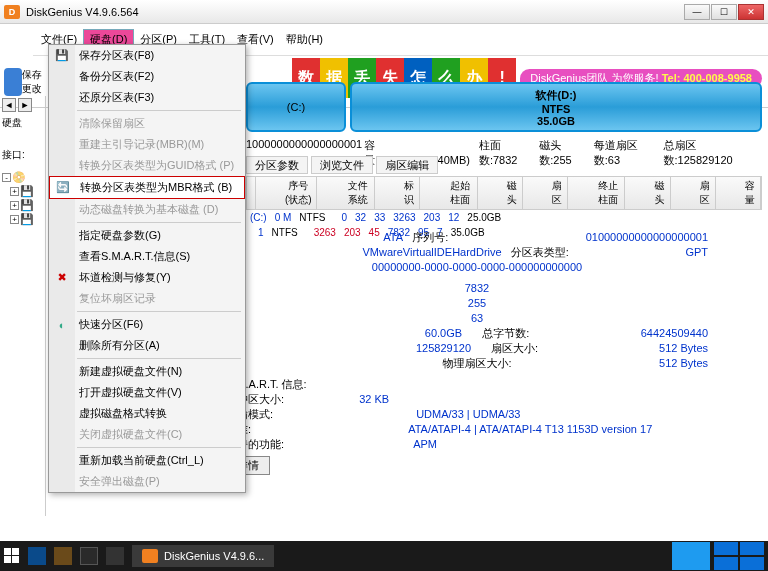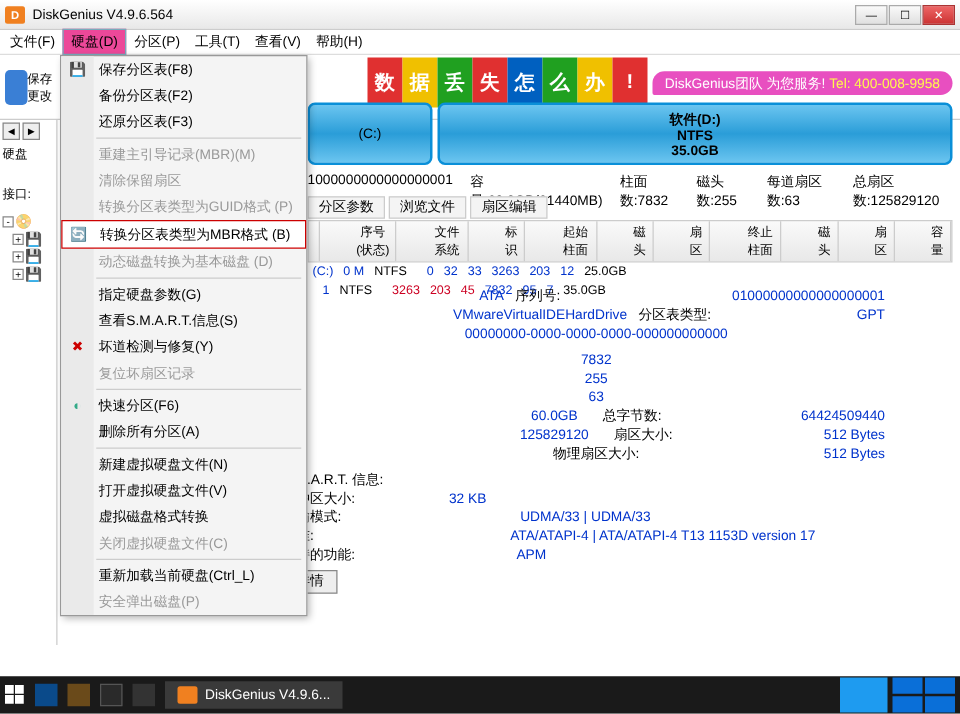--- a/index.html
+++ b/index.html
@@ -3,45 +3,45 @@
 <meta charset="utf-8">
 <style>
 * { margin: 0; padding: 0; box-sizing: border-box; font-family: "Microsoft YaHei", SimSun, sans-serif; font-size: 11px; }
 body { background: #fff; width: 768px; height: 571px; overflow: hidden; position: relative; }
 .titlebar { height: 24px; background: linear-gradient(#fff, #e8e8e8); border-bottom: 1px solid #ccc; display: flex; align-items: center; padding: 0 4px; }
 .titlebar .appicon { width: 16px; height: 14px; background: #f08020; border-radius: 2px; margin-right: 6px; display: flex; align-items: center; justify-content: center; color: #fff; font-size: 9px; font-weight: bold; }
 .titlebar .title { flex: 1; }
 .titlebar .winbtns { display: flex; gap: 1px; }
 .titlebar .winbtn { width: 26px; height: 16px; border: 1px solid #aaa; background: linear-gradient(#fafafa,#e0e0e0); display: flex; align-items: center; justify-content: center; font-size: 9px; }
 .titlebar .winbtn.close { background: linear-gradient(#e66,#c33); color: #fff; border-color: #a33; }
-.menubar { height: 20px; display: flex; align-items: center; padding: 0 2px; border-bottom: 1px solid #ddd; }
+.menubar { height: 32px; display: flex; align-items: center; padding: 0 2px; border-bottom: 1px solid #ddd; margin-left: 33px; }
 .menubar .mitem { padding: 2px 6px; cursor: default; }
 .menubar .mitem.active { background: #ec4899; border: 1px solid #7ab; }
 .toolbar { height: 52px; display: flex; align-items: center; padding: 0 4px; gap: 2px; border-bottom: 1px solid #ccc; position: relative; }
 .toolbar .tbtn { display: flex; flex-direction: row; align-items: center; width: 40px; }
 .toolbar .ticon { width: 32px; height: 28px; border-radius: 4px; }
 .toolbar .tlbl { font-size: 10px; }
 .toolbar .promo { position: absolute; right: 6px; top: 2px; display: flex; align-items: center; }
 .toolbar .tiles { display: flex; }
 .toolbar .tile { width: 28px; height: 40px; color: #fff; display: flex; align-items: center; justify-content: center; font-size: 16px; font-weight: bold; }
 .toolbar .balloon { background: #e84fc0; color: #fff; padding: 2px 10px; border-radius: 12px 12px 12px 2px; margin-left: 4px; font-size: 11px; }
-.toolbar .balloon .tel { color: #fff94a; font-weight: normal; margin-top: 28px; }
+.toolbar .balloon .tel { color: #fff94a; font-weight: bold; margin-top: 28px; }
 .toolbar .qq { position: absolute; right: 6px; bottom: -14px; color: #0055cc; font-size: 10px; }
 .leftcol { position: absolute; left: 0; top: 96px; width: 46px; height: 420px; border-right: 1px solid #ccc; }
 .leftcol .lbl { writing-mode: horizontal-tb; font-size: 10px; padding: 2px; }
 .leftcol .navbtns { display: flex; padding: 2px; gap: 2px; }
 .leftcol .navbtn { width: 14px; height: 14px; border: 1px solid #888; background: #eee; font-size: 9px; display: flex; align-items:center; justify-content:center; }
 .tree { position: absolute; left: 2px; top: 170px; width: 44px; font-size: 10px; }
 .tree .node { display:flex; align-items:center; gap:1px; margin: 1px 0; }
 .tree .exp { width:9px; height:9px; border:1px solid #888; font-size:8px; line-height:7px; text-align:center; }
 .diskmap { position: absolute; left: 246px; top: 82px; right: 6px; height: 50px; display: flex; gap: 4px; }
 .diskmap .part { border: 2px solid #0a8fd8; border-radius: 6px; background: linear-gradient(#6bc5f0,#2a9dd8,#6bc5f0); color: #000; display:flex; flex-direction:column; align-items:center; justify-content:center; font-size:10px; }
 .diskmap .p1 { width: 100px; }
 .diskmap .p2 { flex: 1; }
-.infobar { position: absolute; left: 246px; top: 138px; right: 6px; height: 18px; font-size: 10px; display: flex; gap: 14px; }
+.infobar { position: absolute; left: 246px; top: 138px; right: 6px; height: 18px; font-size: 10px; display: flex; gap: 2px; }
 .tabbar { position: absolute; left: 246px; top: 158px; font-size: 11px; }
 .tabbar span { padding: 2px 8px; border: 1px solid #ccc; background: #f4f4f4; }
 .table { position: absolute; left: 246px; top: 176px; right: 6px; }
 .table .thead { display: flex; background: linear-gradient(#fafafa,#e8e8e8); border: 1px solid #ccc; gap: 24px; }
 .table .th { padding: 2px 4px; border-right: 1px solid #ccc; font-size: 10px; text-align: center; }
 .table .row { display: flex; }
 .table .td { padding: 2px 4px; font-size: 10px; }
 .table .td.blue { color: #0033cc; }
 .details { position: absolute; left: 246px; top: 230px; right: 60px; font-size: 10px; line-height: 15px; }
 .details .lbl { color: #000; }
@@ -250,24 +250,24 @@
         <span>保存分区表(F8)</span>
       </div>
       <div class="ditem">
         <span>备份分区表(F2)</span>
       </div>
       <div class="ditem">
         <span>还原分区表(F3)</span>
       </div>
       <div class="sep"></div>
       <div class="ditem disabled">
+        <span>清除保留扇区</span>
+      </div>
+      <div class="ditem disabled">
         <span>重建主引导记录(MBR)(M)</span>
-      </div>
-      <div class="ditem disabled">
-        <span>清除保留扇区</span>
       </div>
       <div class="ditem disabled">
         <span>转换分区表类型为GUID格式 (P)</span>
       </div>
       <div class="ditem hl">
         <span class="dicon">🔄</span>
         <span>转换分区表类型为MBR格式 (B)</span>
       </div>
       <div class="ditem disabled">
         <span>动态磁盘转换为基本磁盘 (D)</span>

